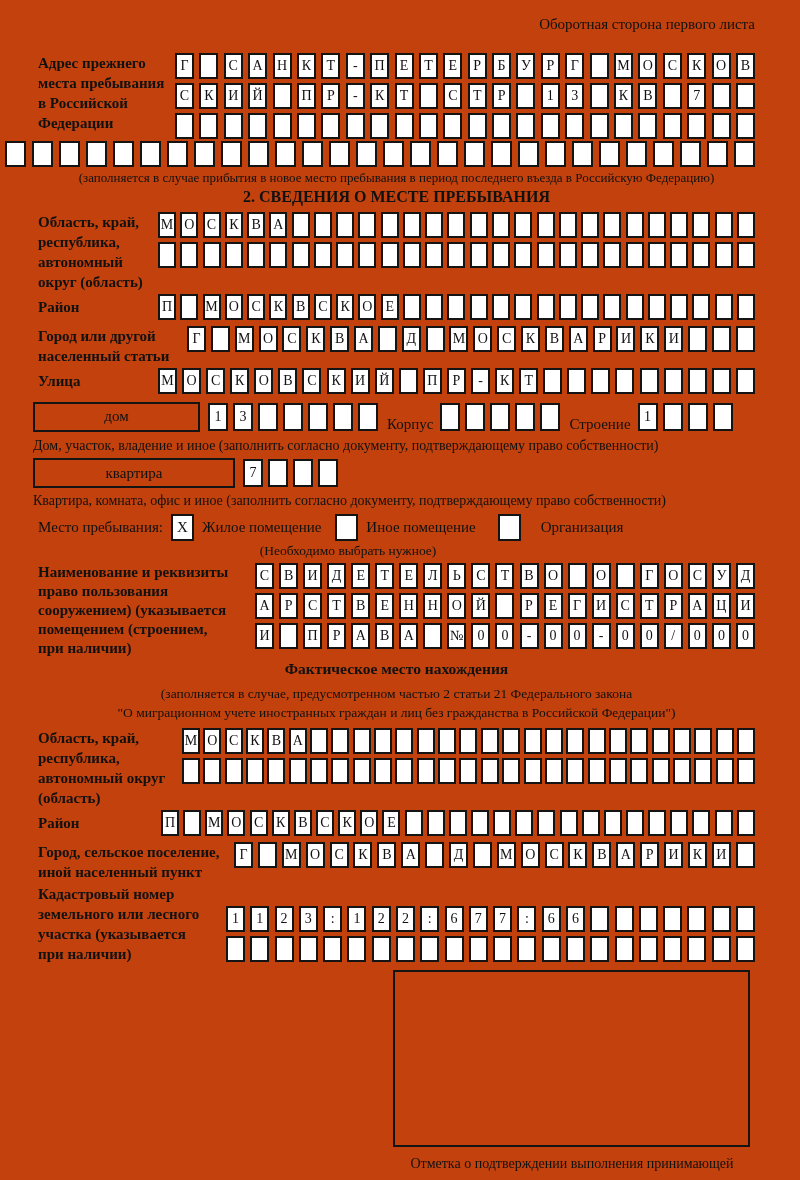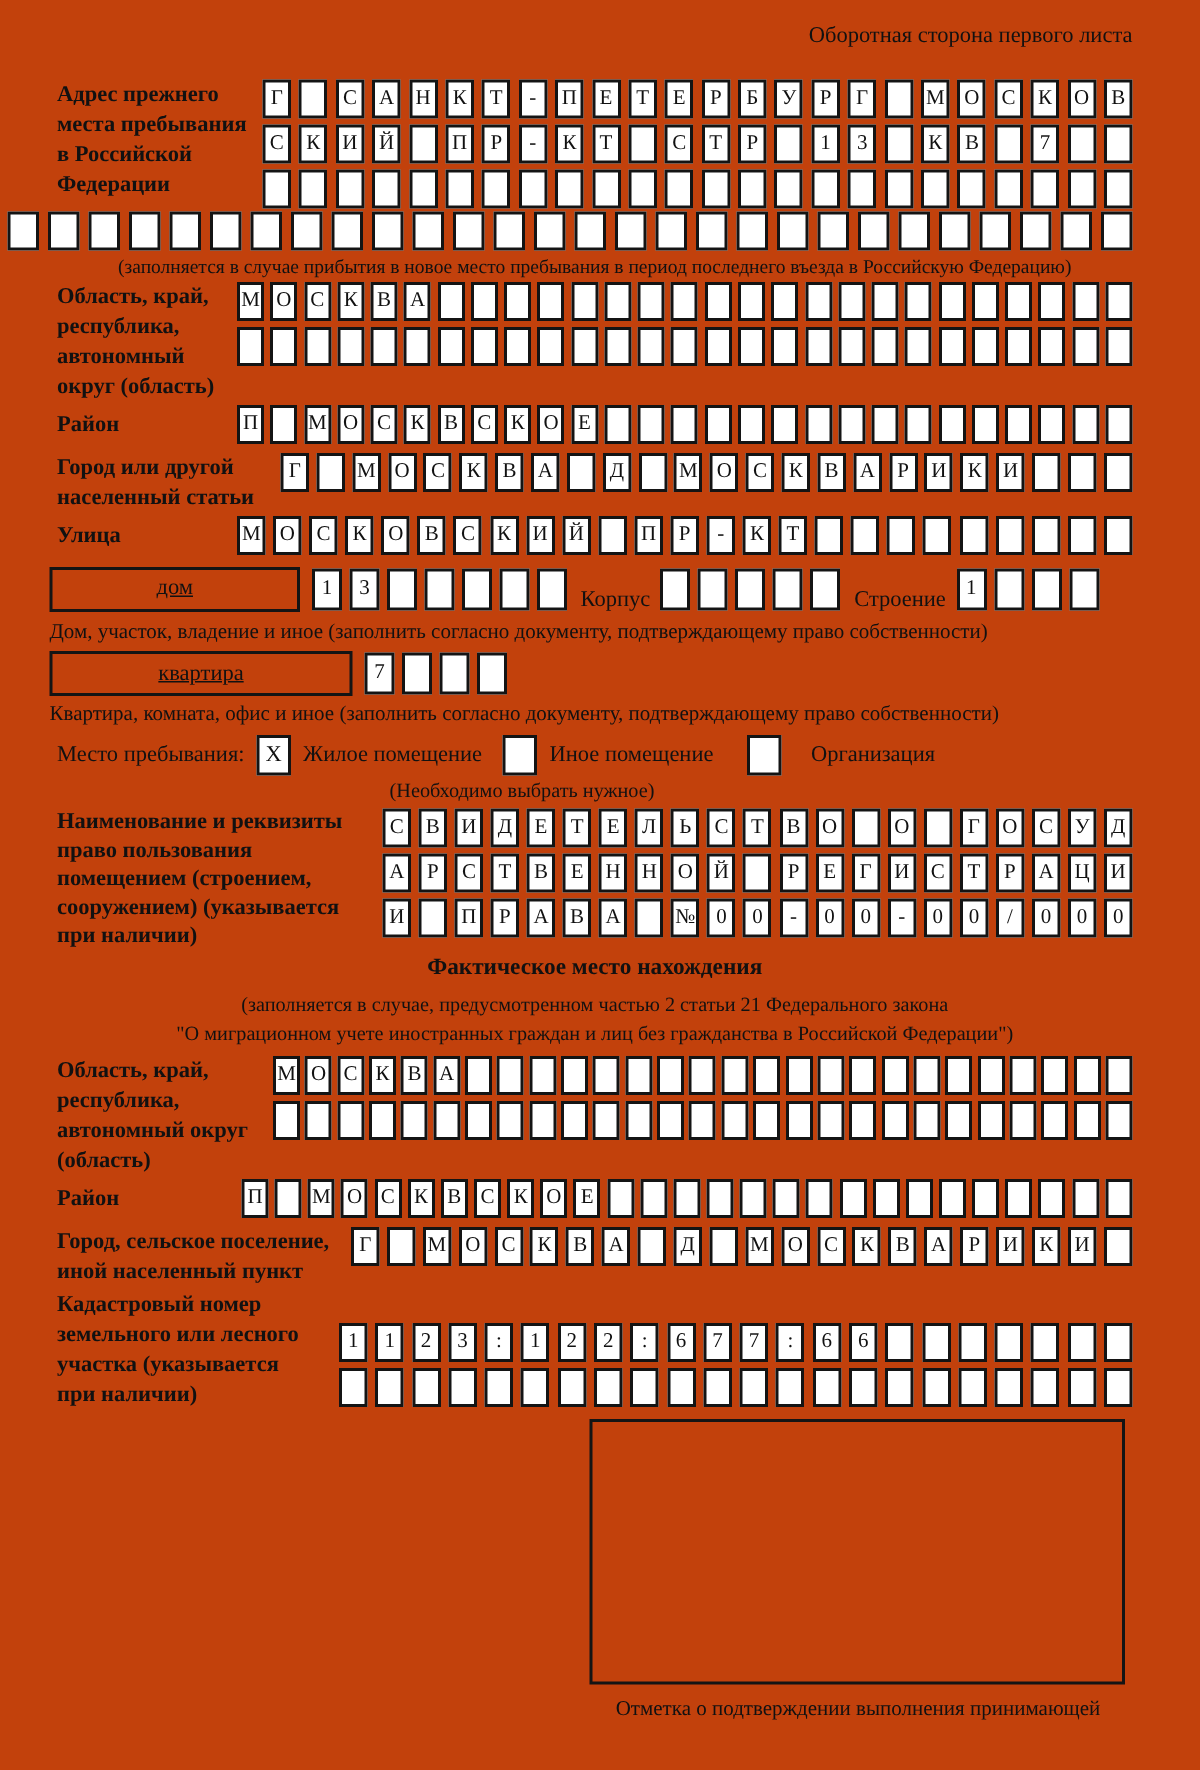--- a/index.html
+++ b/index.html
@@ -23,21 +23,21 @@
   }
   .narrow .cell{width:18px;}
   .overflowrow{margin-left:-33px;width:750px;margin-bottom:2px;}
   .overflowrow .cell{width:21px;}
   .note{font-size:13px;text-align:center;margin:0 -20px 2px -20px;line-height:17px;}
   .note-left{font-size:14px;text-align:left;margin:0 0 3px -5px;line-height:18px;}
   .h2{font-size:16px;font-weight:bold;text-align:center;margin:2px 0 6px 0;}
   .h2b{font-size:15.5px;font-weight:bold;text-align:center;margin:0 0 6px 0;}
   .houserow{display:flex;align-items:center;margin:2px 0 4px -5px;}
   .wide-box{height:30px;border:2px solid #141414;box-sizing:border-box;
-    display:flex;align-items:center;justify-content:center;font-size:15px;flex:0 0 auto;text-decoration:underline;}
+    display:flex;align-items:center;justify-content:center;font-size:15px;flex:0 0 auto;}
   .wb167{width:167px;}  .wb202{width:202px;}
   .inline-boxes{display:flex;flex:0 0 auto;}
   .inline-boxes .cell{width:20px;height:28px;margin-right:5px;}
   .inlbl{font-size:15px;margin:16px 7px 0 4px;flex:0 0 auto;}
   .stayrow{display:flex;align-items:center;margin:4px 0 2px 0;font-size:15px;}
   .stayrow .cell{width:23px;height:27px;font-size:15px;}
   .opt-lbl{margin:0 14px 0 8px;}
   .staynote{font-size:13.5px;width:620px;text-align:center;margin:0 0 4px 0;}
   .docrows .boxrow{margin-bottom:4px;}
   .factnotes{font-size:13.5px;text-align:center;line-height:19px;margin:0 -20px 6px -20px;}
@@ -166,20 +166,21 @@
       <span class="cell"></span>
       <span class="cell"></span>
       <span class="cell"></span>
       <span class="cell"></span>
       <span class="cell"></span>
       <span class="cell"></span>
       <span class="cell"></span>
     </div>
   <div class="note">(заполняется в случае прибытия в новое место пребывания в период последнего въезда в Российскую Федерацию)</div>
 
+  <div class="h2">2. СВЕДЕНИЯ О МЕСТЕ ПРЕБЫВАНИЯ</div>
 
   <div class="frow">
     <div class="lbl w120">
         <div>Область, край,</div>
         <div>республика,</div>
         <div>автономный</div>
         <div>округ (область)</div>
       </div>
     <div class="rows narrow">
       <div class="boxrow">
@@ -394,22 +395,22 @@
     <span class="opt-lbl">Иное помещение</span>
     <span class="cell" style="margin-left:8px;"></span>
     <span class="opt-lbl" style="margin-left:20px;">Организация</span>
   </div>
   <div class="staynote">(Необходимо выбрать нужное)</div>
 
   <div class="frow">
     <div class="lbl w217" style="line-height:19px;">
         <div>Наименование и реквизиты</div>
         <div>право пользования</div>
+        <div>сооружением) (указывается</div>
         <div>помещением (строением,</div>
-        <div>сооружением) (указывается</div>
         <div>при наличии)</div>
       </div>
     <div class="rows docrows">
       <div class="boxrow">
           <span class="cell">С</span>
           <span class="cell">В</span>
           <span class="cell">И</span>
           <span class="cell">Д</span>
           <span class="cell">Е</span>
           <span class="cell">Т</span>

